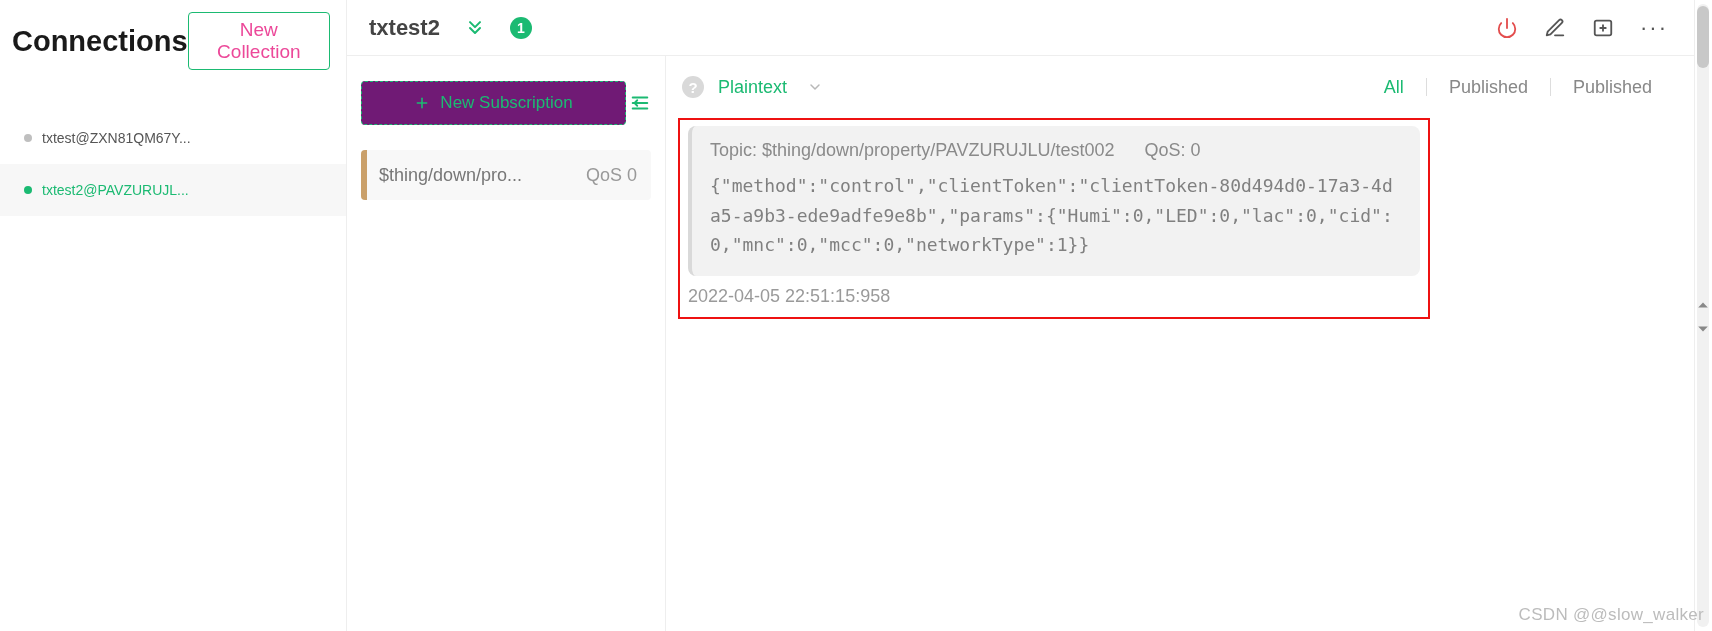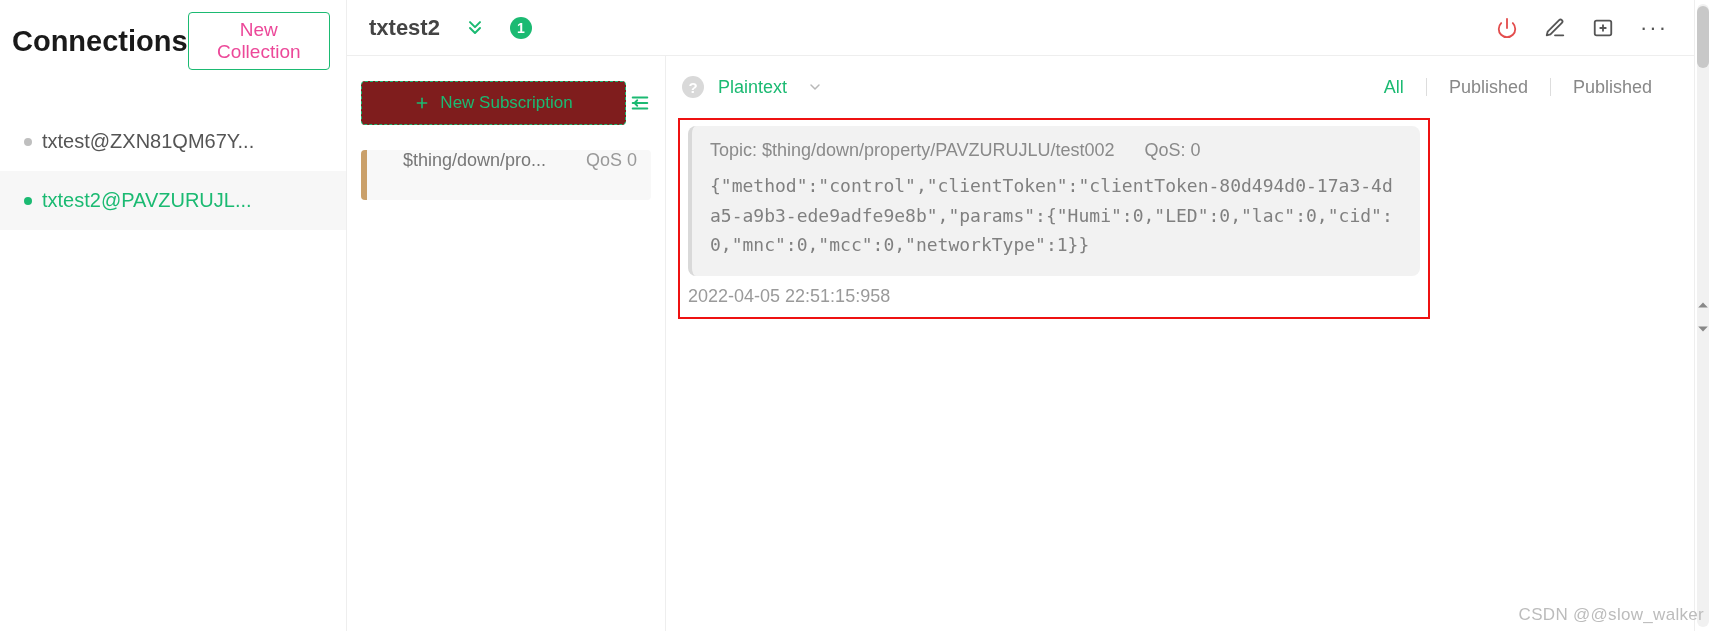--- a/index.html
+++ b/index.html
@@ -14,21 +14,21 @@
   .sidebar { width:347px; border-right:1px solid #eee; background:#fff; display:flex; flex-direction:column; }
   .sidebar-header{ display:flex; align-items:center; justify-content:space-between; padding:12px 16px 12px 12px; }
   .sidebar-header h1{ font-size:29px; font-weight:700; margin:0; color:#1a1a1a; }
   .btn-new-collection{
     border:1px solid #1bba72; color:#ec4899; background:#fff;
     border-radius:4px; padding:6px 12px; font-size:19px; font-weight:500; cursor:pointer;
   }
   .conn-list{ padding-top:30px; }
   .conn-item{
     display:flex; align-items:center; gap:10px; padding:18px 18px 18px 24px;
-    font-size:20px; color:#555; cursor:pointer;
+    font-size:14px; color:#555; cursor:pointer;
   }
   .conn-item.active{ background:#f7f7f7; color:#1bba72; }
   .dot{ width:8px; height:8px; border-radius:50%; background:#bfbfbf; flex:0 0 auto; }
   .conn-item.active .dot{ background:#1bba72; }
   
   .main{ flex:1; display:flex; flex-direction:column; min-width:0; }
   .topbar{
     display:flex; align-items:center; justify-content:space-between;
     height:56px; padding:0 22px; border-bottom:1px solid #eee;
   }
@@ -43,28 +43,28 @@
   .top-actions{ display:flex; align-items:center; gap:18px; color:#555; }
   .icon-btn{ background:none;border:none;padding:4px;cursor:pointer;display:inline-flex;align-items:center;justify-content:center; color:inherit;}
   .icon-btn.danger{ color:#e34d4d; }
   .dots{ font-size:22px; letter-spacing:2px; line-height:1; }
   
   .body{ flex:1; display:flex; min-height:0; }
   
   .subs-col{ width:319px; border-right:1px solid #eee; padding:25px 14px 14px 14px; position:relative; }
   .btn-new-sub{
     width:265px;
-    border:1px dashed #1bba72; color:#1bba72; background:#7f1d1d;
+    border:1px dashed #1bba72; color:#1bba72; background:#701a75;
     border-radius:4px; padding:11px 8px; font-size:17px; font-weight:500;
     display:flex; align-items:center; justify-content:center; gap:10px; cursor:pointer;
   }
   .collapse-subs{ position:absolute; top:32px; right:10px; color:#1bba72; }
   .sub-card{
     margin-top:25px; background:#f8f8f8; border-radius:4px;
-    display:flex; align-items:flex-start; height:50px; overflow:hidden;gap:24px;
+    display:flex; align-items:center; height:50px; overflow:hidden;
   }
   .sub-color{ width:6px; height:100%; background:#caa06a; }
   .sub-topic{ flex:1; padding:0 12px; color:#777; font-size:18px; white-space:nowrap; overflow:hidden; text-overflow:ellipsis; }
   .sub-qos{ padding-right:14px; color:#999; font-size:18px; }
   
   .msg-col{ flex:1; display:flex; flex-direction:column; min-width:0; }
   .msg-toolbar{
     display:flex; align-items:center; justify-content:space-between;
     padding:20px 28px 12px 16px;
   }

